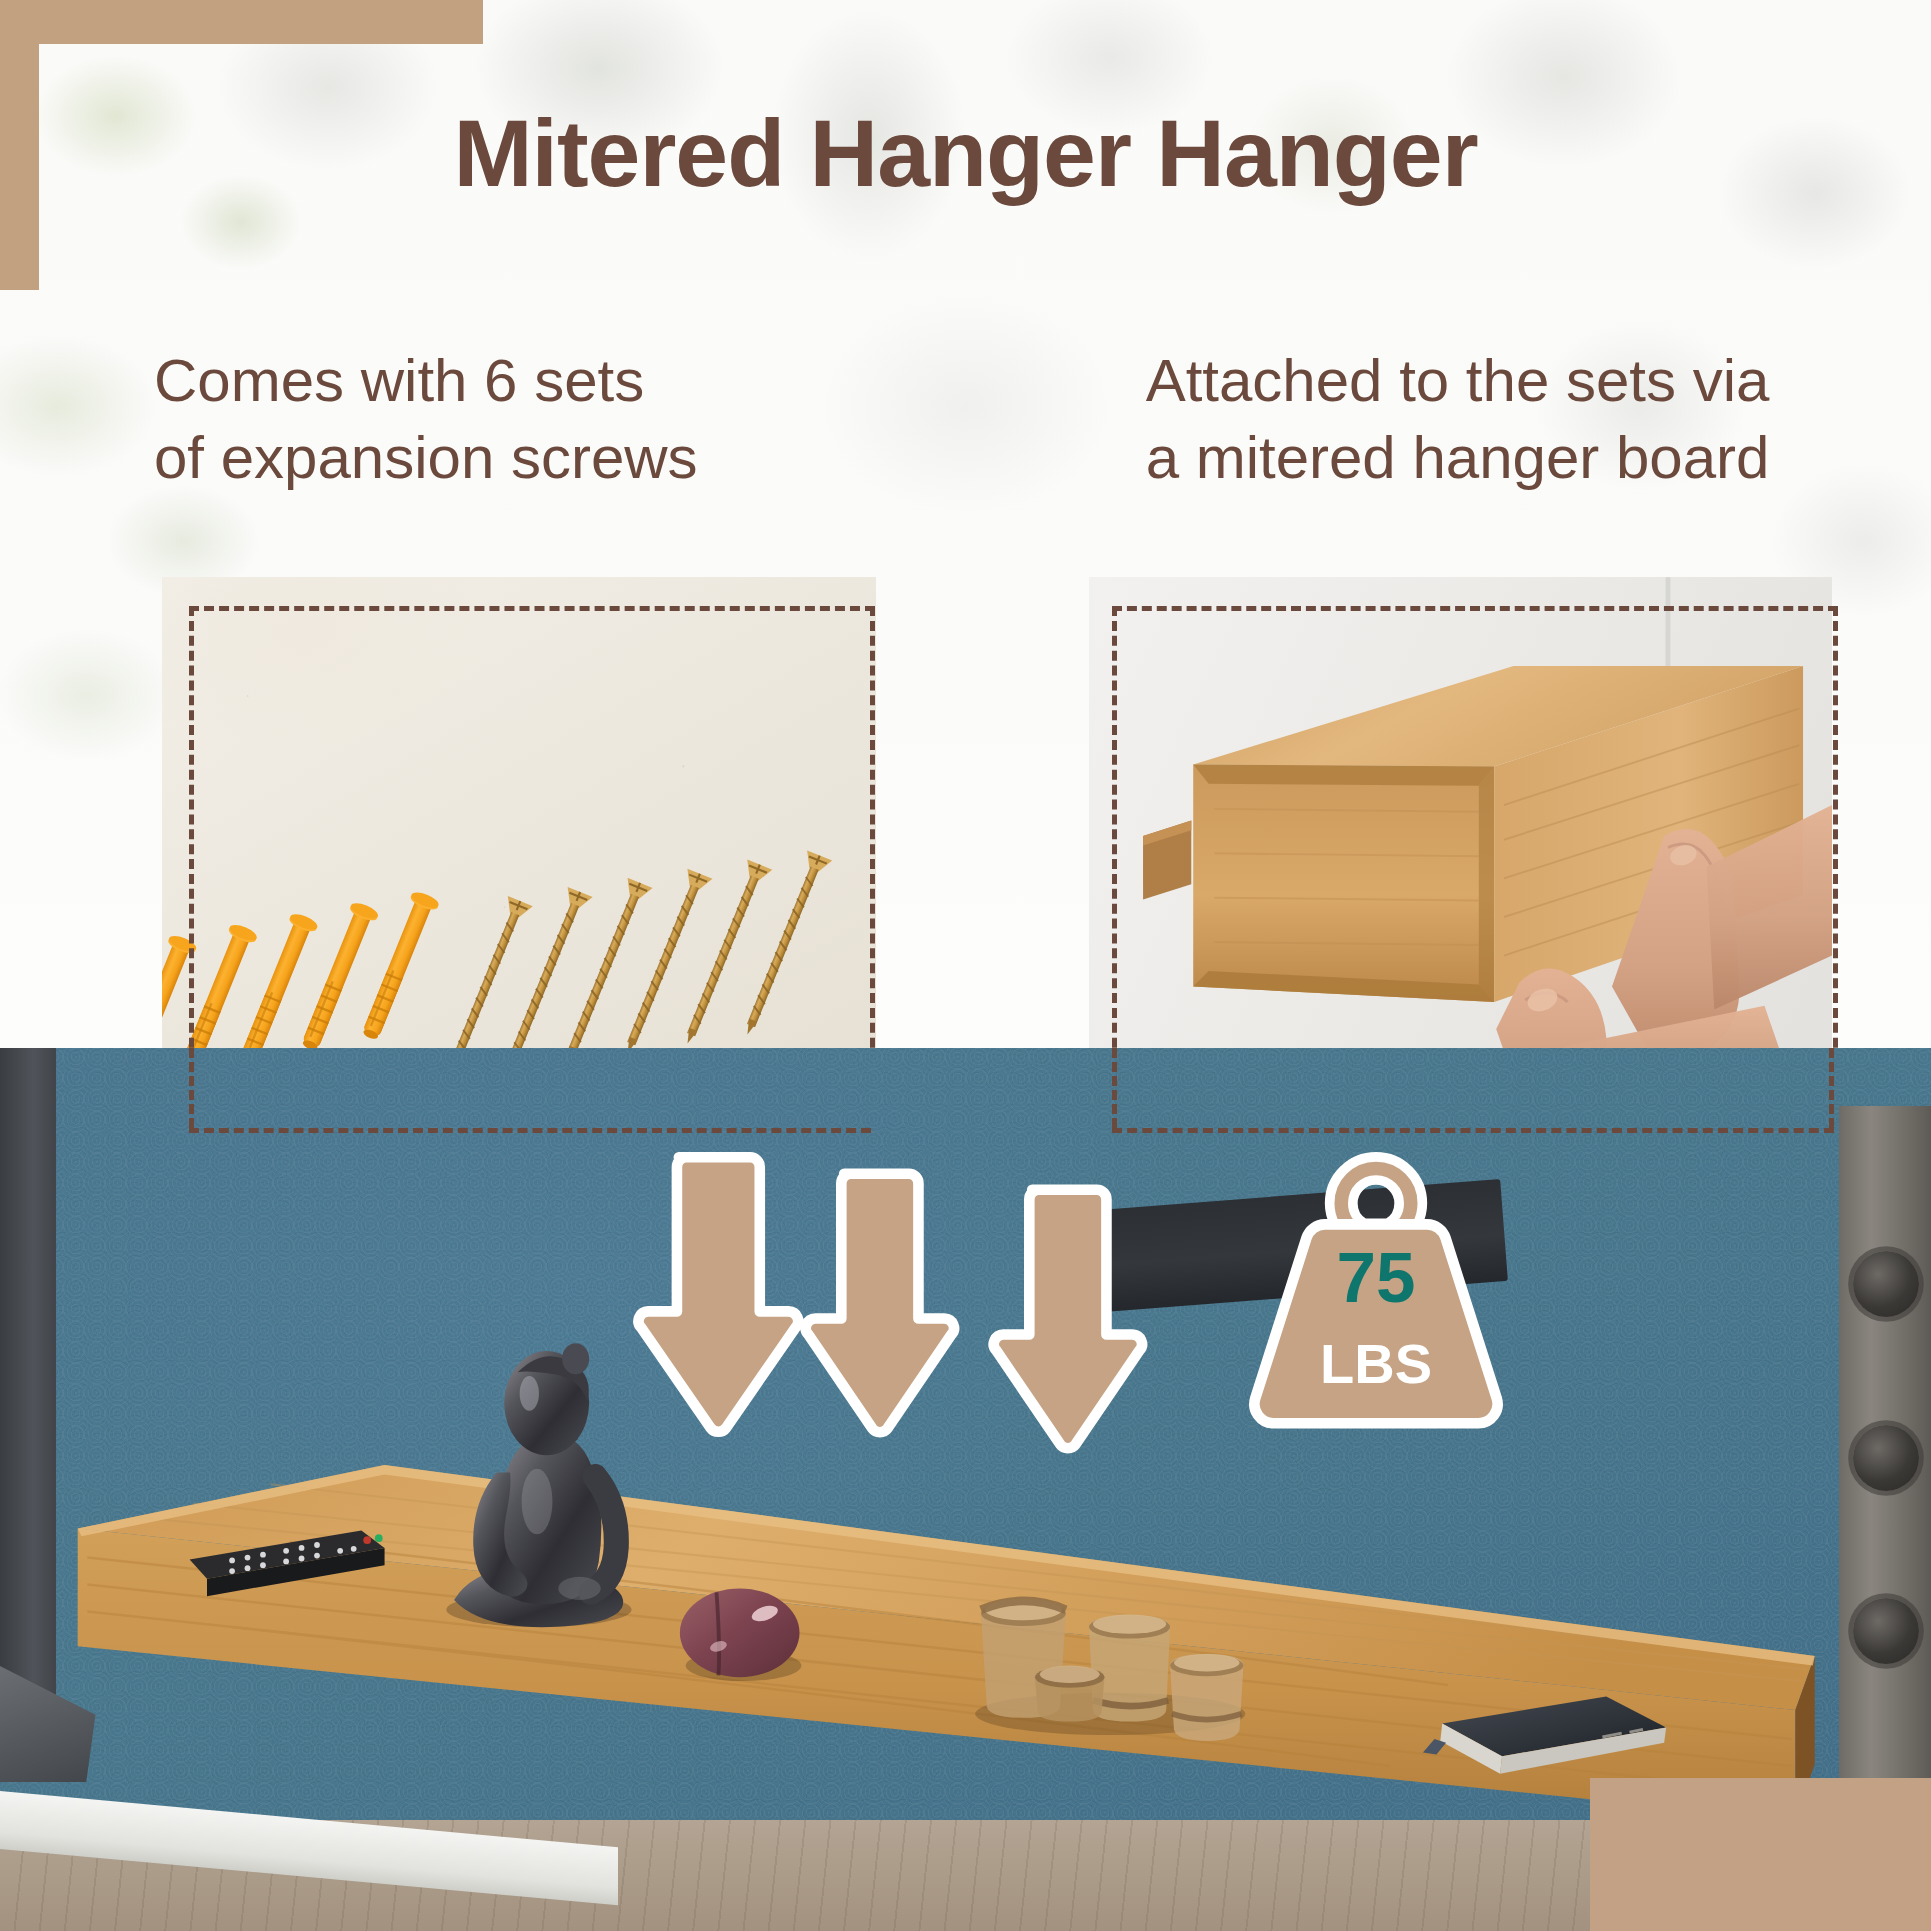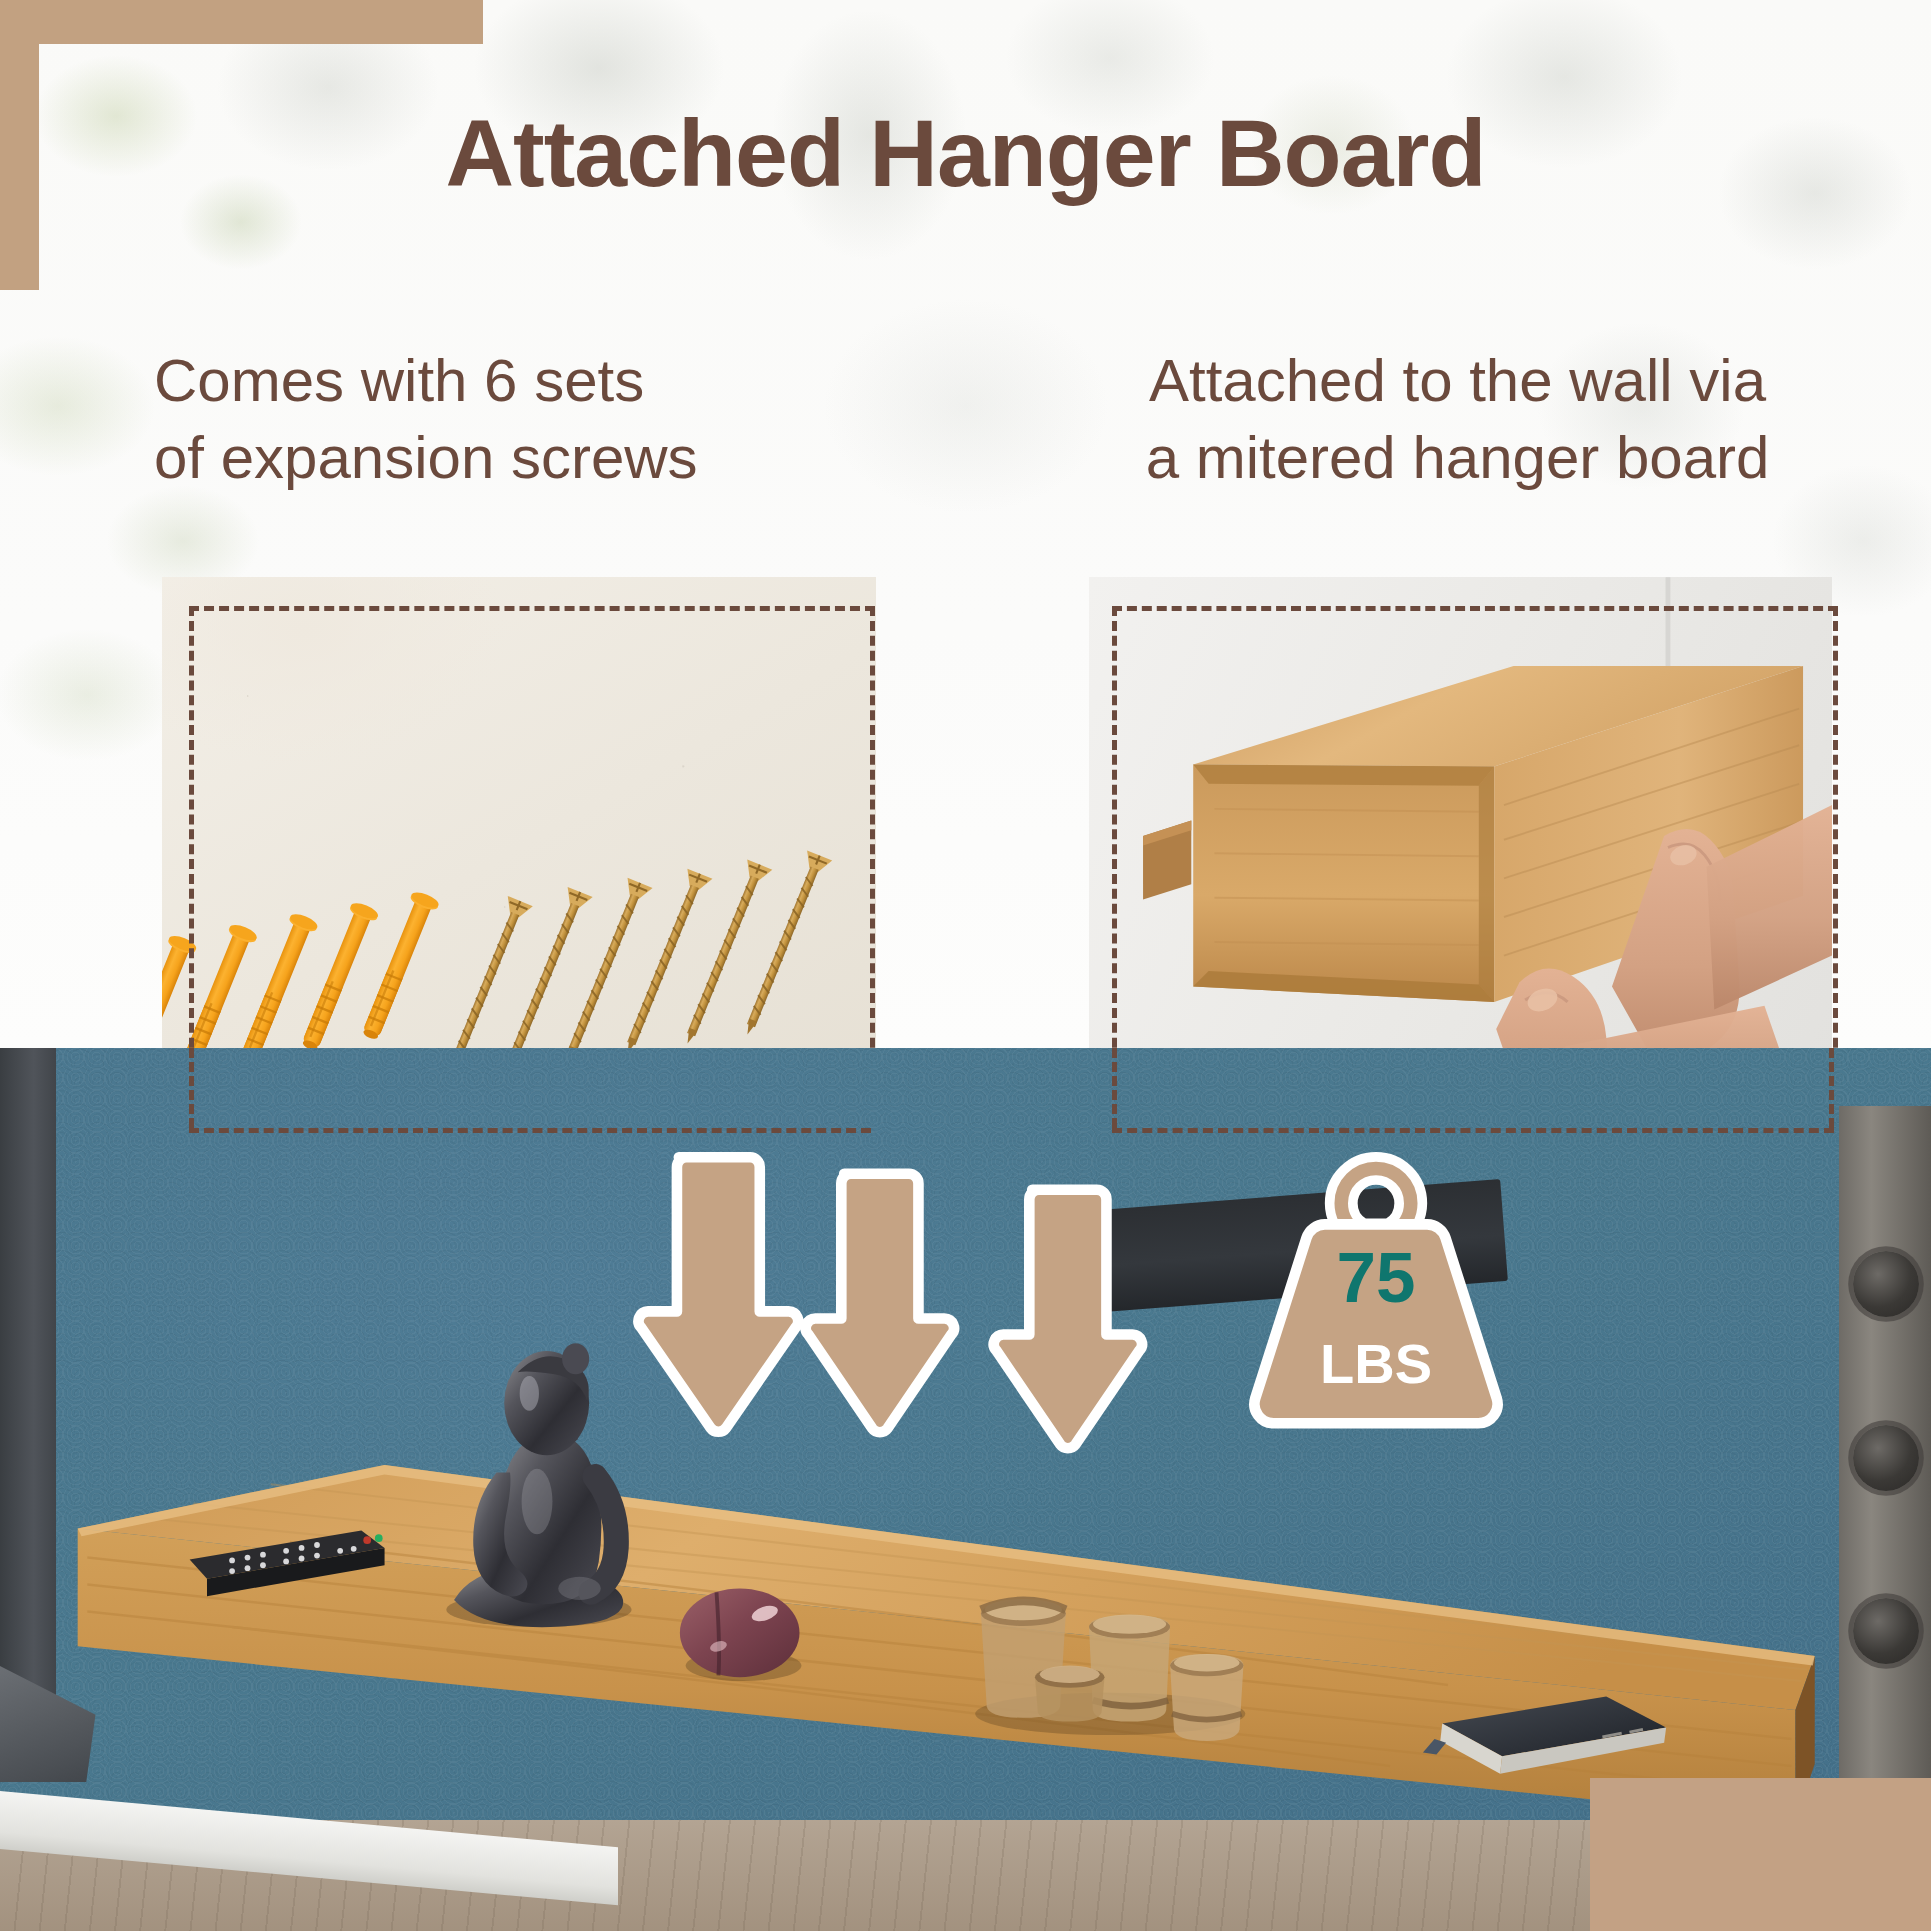--- a/index.html
+++ b/index.html
@@ -219,25 +219,25 @@
 </head>
 <body>
 
 <div id="page">
 
   <div class="top-bg"></div>
 
   <div class="corner-h"></div>
   <div class="corner-v"></div>
 
-  <div class="title">Attached Hanger Board</div>
+  <div class="title">Mitered Hanger Hanger</div>
 
   <div class="subtitle left">Comes with 6 sets
 of expansion screws</div>
-  <div class="subtitle right">Attached to the wall via
+  <div class="subtitle right">Attached to the sets via
 a mitered hanger board</div>
 
   <div class="panel panel-screws">
     <div class="screws-bg"></div>
     <svg width="714" height="541" viewBox="0 0 740 560" style="position:absolute;left:0;top:0">
       <defs>
         <linearGradient id="anch" x1="0" y1="0" x2="1" y2="0">
           <stop offset="0%" stop-color="#e8930f"></stop>
           <stop offset="35%" stop-color="#fcb230"></stop>
           <stop offset="70%" stop-color="#f6a31c"></stop>

